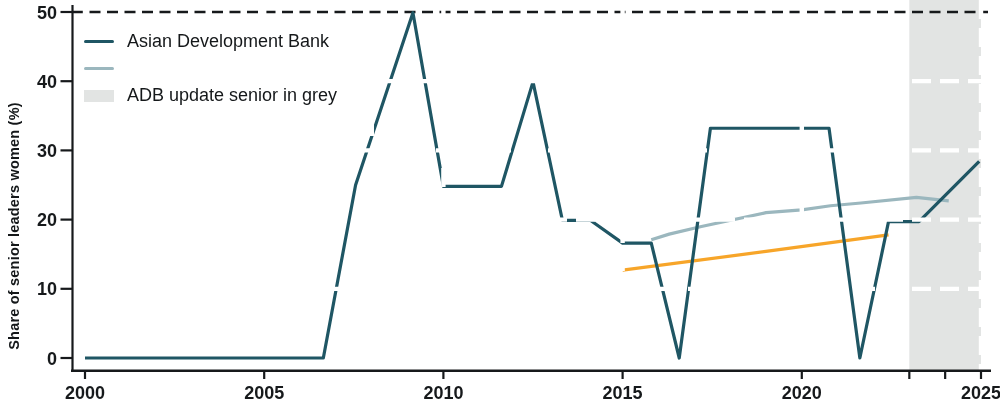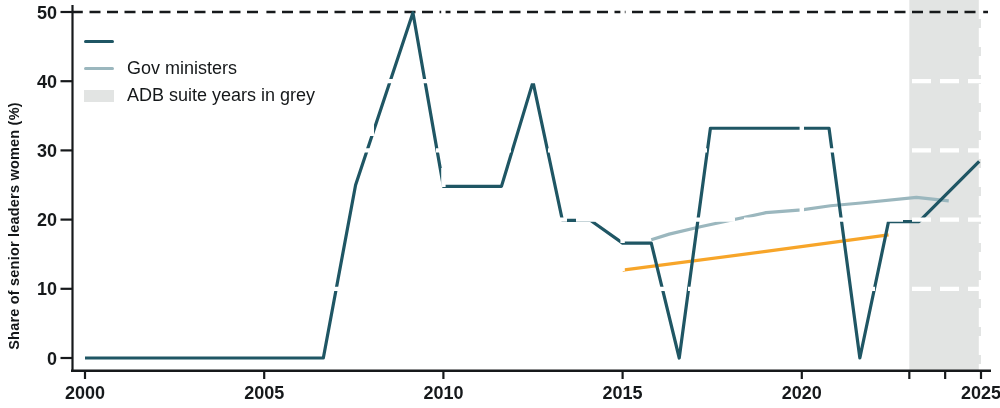--- a/index.html
+++ b/index.html
@@ -69,23 +69,23 @@
       <text x="264.20000000000005" y="399" text-anchor="middle" font-size="18" class="tick-text">2005</text>
       <text x="443.40000000000003" y="399" text-anchor="middle" font-size="18" class="tick-text">2010</text>
       <text x="622.6" y="399" text-anchor="middle" font-size="18" class="tick-text">2015</text>
       <text x="801.8000000000001" y="399" text-anchor="middle" font-size="18" class="tick-text">2020</text>
       <text x="981.0000000000001" y="399" text-anchor="middle" font-size="18" class="tick-text">2025</text>
     </svg>
   <div class="ylabel">Share of senior leaders women (%)</div>
   <div class="legend" id="legend">
       <div class="legend-row">
         <span class="swatch-line" style="background: rgb(31, 86, 100);"></span>
+        <span class="legend-label">Asian Development Bank</span>
       </div>
       <div class="legend-row">
         <span class="swatch-line" style="background: rgb(155, 183, 190);"></span>
-        <span class="legend-label">Gov ministers</span>
       </div>
       <div class="legend-row">
         <span class="swatch-rect" style="background: rgb(226, 228, 227);"></span>
-        <span class="legend-label">ADB suite years in grey</span>
+        <span class="legend-label">ADB update senior in grey</span>
       </div>
     </div>
 </div>
 
 </body></html>

